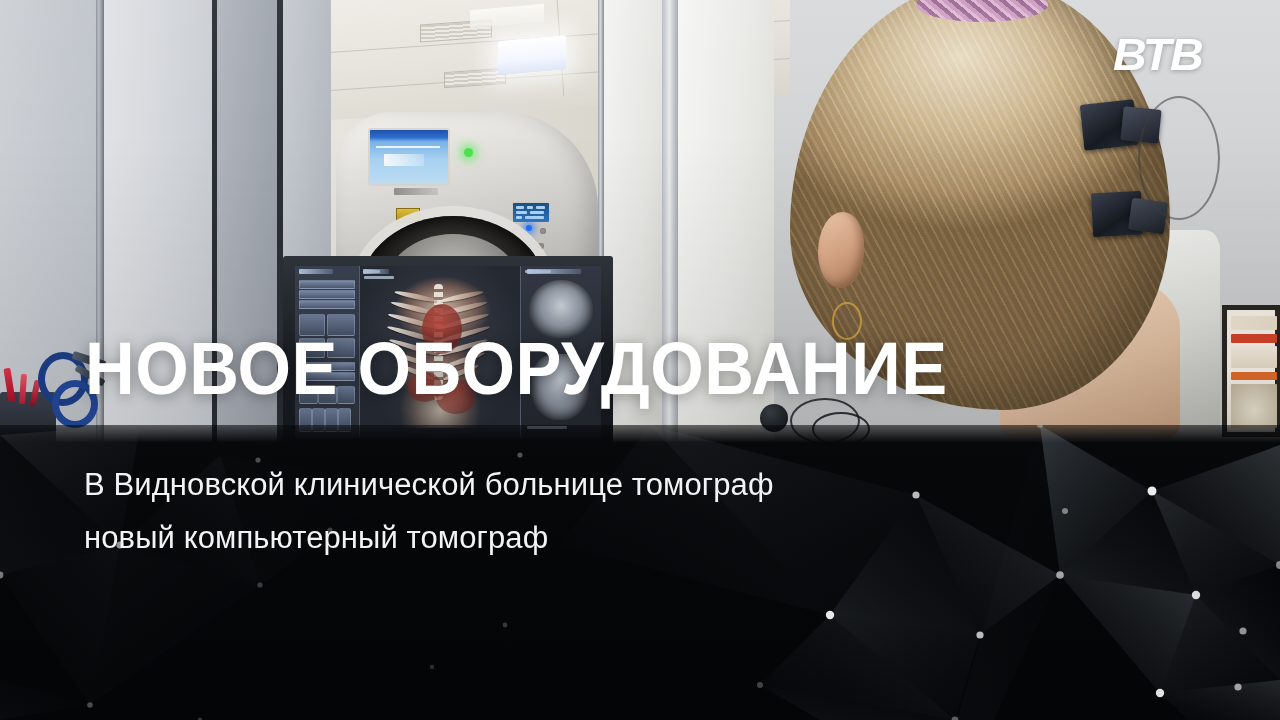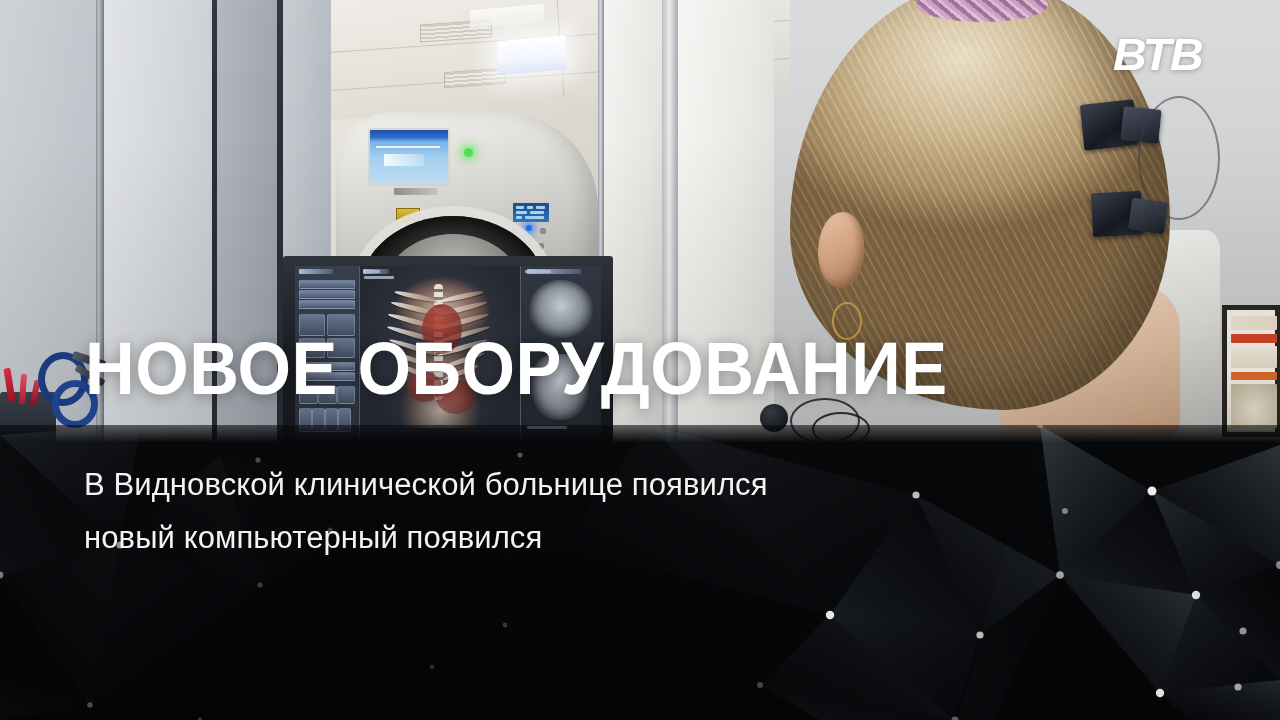--- a/index.html
+++ b/index.html
@@ -603,19 +603,19 @@
         <circle cx="200" cy="295" r="2.4" opacity=".18"></circle>
         <circle cx="505" cy="200" r="2.4" opacity=".20"></circle>
         <circle cx="432" cy="242" r="2.2" opacity=".16"></circle>
       </g>
     </svg>
   </div>
 
   <div id="title">НОВОЕ ОБОРУДОВАНИЕ</div>
 
   <div id="subtitle">
-    <span class="ln">В Видновской клинической больнице появился</span>
-    <span class="ln">новый компьютерный появился</span>
+    <span class="ln">В Видновской клинической больнице томограф</span>
+    <span class="ln">новый компьютерный томограф</span>
   </div>
 
   <div id="logo">ВТВ</div>
 
 </div>
 
 </body></html>

